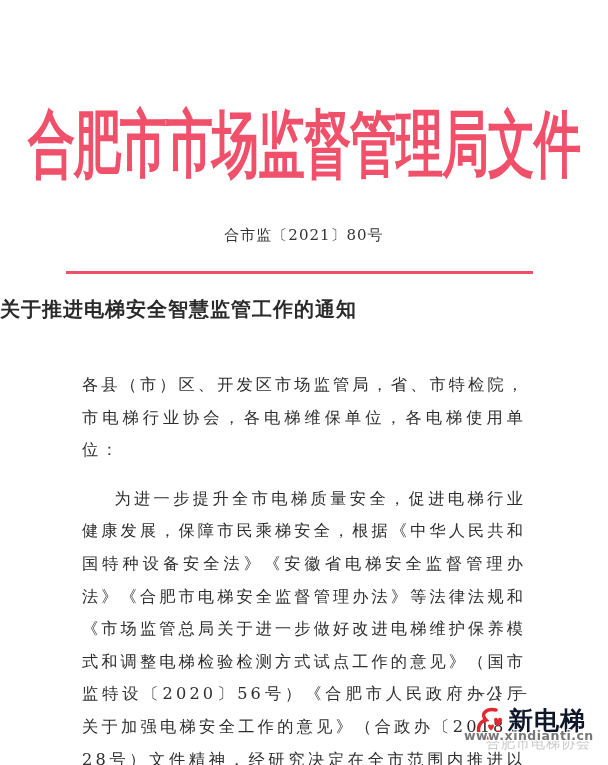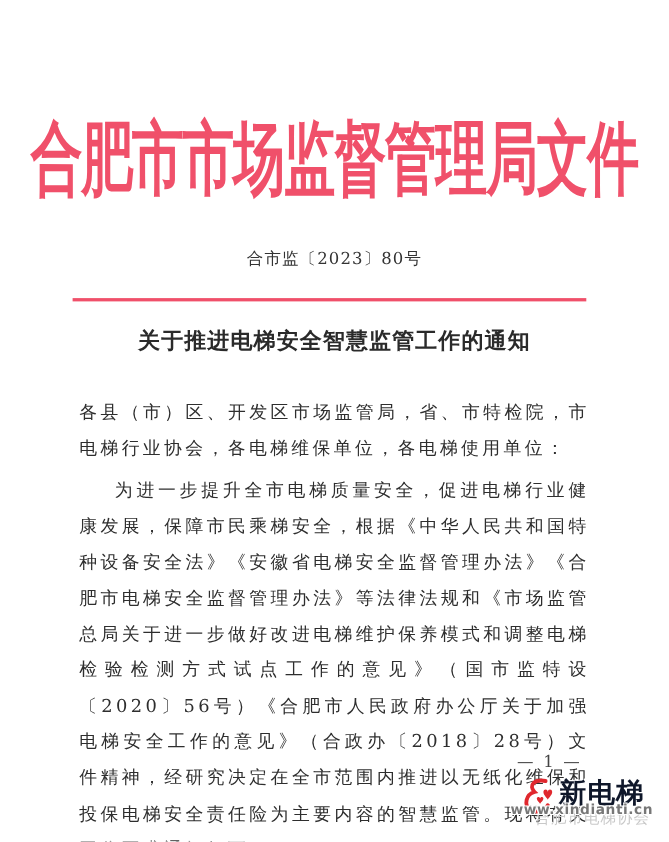--- a/index.html
+++ b/index.html
@@ -14,28 +14,28 @@
     white-space: nowrap;
   }
   .doc-number {
     position: absolute; left: 0; top: 226px; width: 608px; text-align: center;
     font-size: 15px; color: #333; letter-spacing: 1px;
   }
   .red-rule {
     position: absolute; left: 66px; top: 271px; width: 467px; height: 3px; background: #f0506a;
   }
   .notice-title {
-    position: absolute; left: 0; top: 296px; width: 608px; text-align: center;
+    position: absolute; left: 0; top: 296px; width: 608px; 
     font-size: 20px; font-weight: bold; color: #2a2a2a; letter-spacing: 1px;
   }
   .body-text {
     position: absolute; left: 66px; top: 353px; width: 476px;
     font-size: 16.2px; line-height: 32.6px; color: #2e2e2e; letter-spacing: 3.1px;
   }
-  .body-text p { margin: 6px; text-align: justify; }
+  .body-text p { margin: 16px; text-align: justify; }
   .indent { text-indent: 2em; }
   .page-number {
     position: absolute; left: 470px; top: 683px; font-size: 15px; color: #444; letter-spacing: 2px;
   }
   .watermark { position: absolute; left: 468px; top: 704px; width: 140px; height: 60px; }
   .wm-logo { position: absolute; left: 6px; top: 2px; width: 30px; height: 36px; }
   .wm-brand {
     position: absolute; left: 40px; top: 0px; font-family: "DejaVu Sans", sans-serif;
     font-size: 25px; color: #0f172a; font-weight: bold;
     text-shadow: -1px -1px 0 #fff, 1px -1px 0 #fff, -1px 1px 0 #fff, 1px 1px 0 #fff;
@@ -49,21 +49,21 @@
     position: absolute; left: -4px; top: 24px; font-family: "DejaVu Sans", sans-serif;
     font-size: 12.5px; font-weight: bold; color: #777; letter-spacing: 0.5px;
     text-shadow: -1px -1px 0 #fff, 1px -1px 0 #fff, -1px 1px 0 #fff, 1px 1px 0 #fff;
   }
 </style>
 </head>
 <body>
 
 <div class="header-title">合肥市市场监督管理局文件</div>
 
-<div class="doc-number">合市监〔2023〕80号</div>
+<div class="doc-number">合市监〔2021〕80号</div>
 
 <div class="red-rule"></div>
 
 <div class="notice-title">关于推进电梯安全智慧监管工作的通知</div>
 
 <div class="body-text">
   <p>各县（市）区、开发区市场监管局，省、市特检院，市电梯行业协会，各电梯维保单位，各电梯使用单位：</p>
   <p class="indent">为进一步提升全市电梯质量安全，促进电梯行业健康发展，保障市民乘梯安全，根据《中华人民共和国特种设备安全法》《安徽省电梯安全监督管理办法》《合肥市电梯安全监督管理办法》等法律法规和《市场监管总局关于进一步做好改进电梯维护保养模式和调整电梯检验检测方式试点工作的意见》（国市监特设〔2020〕56号）《合肥市人民政府办公厅关于加强电梯安全工作的意见》（合政办〔2018〕28号）文件精神，经研究决定在全市范围内推进以无纸化维保和投保电梯安全责任险为主要内容的智慧监管。现将有关工作要求通知如下：</p>
 </div>
 

